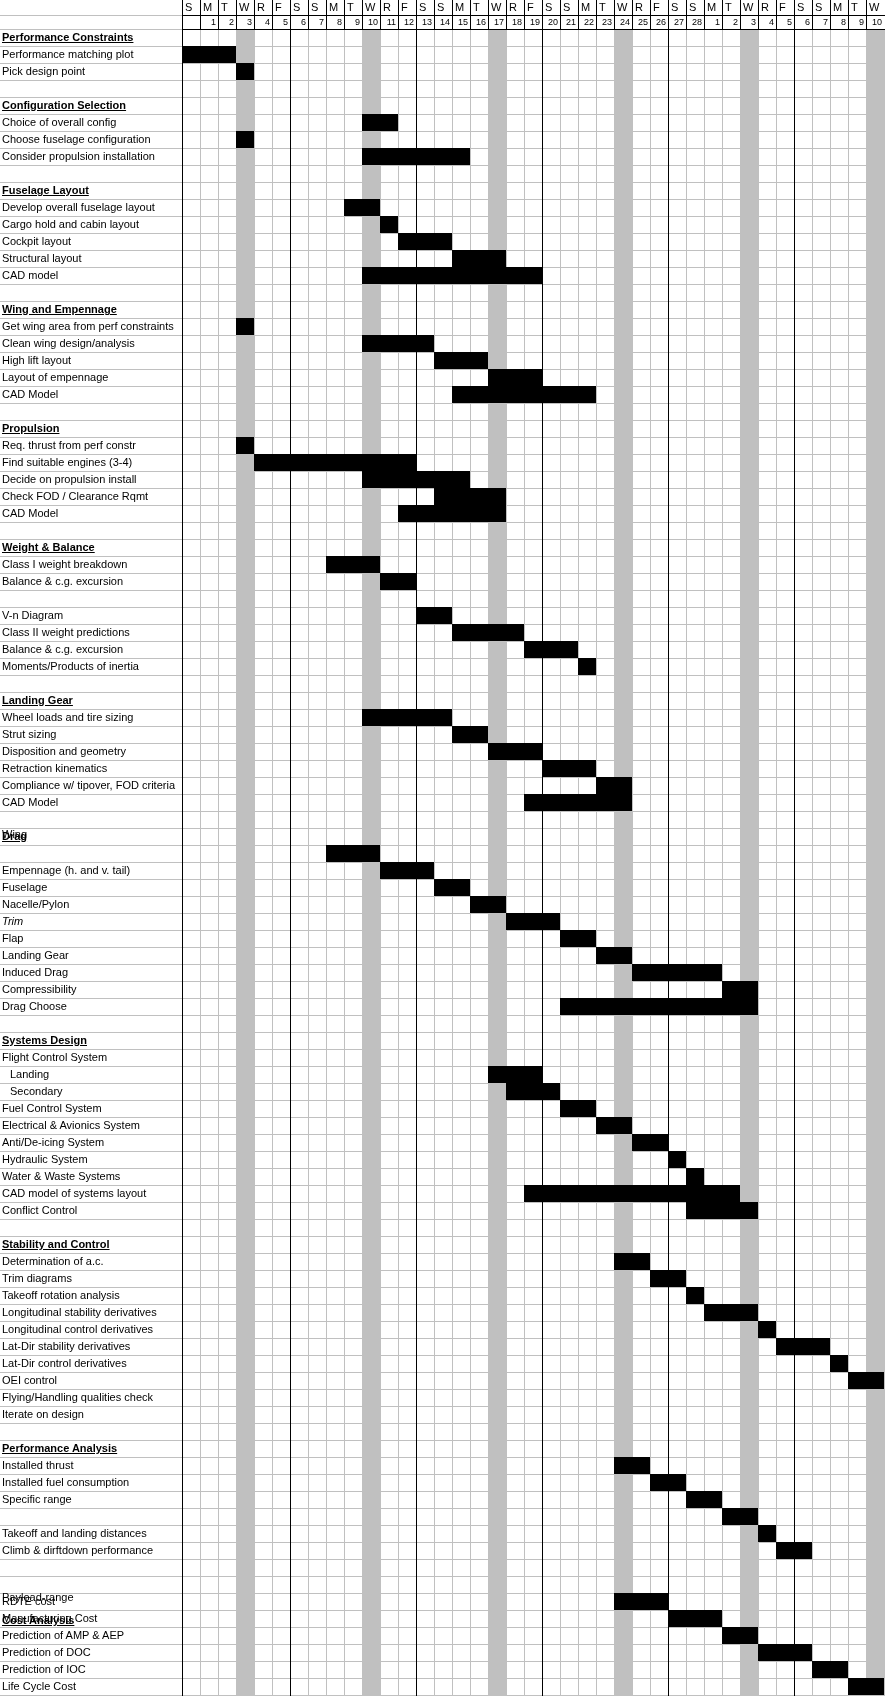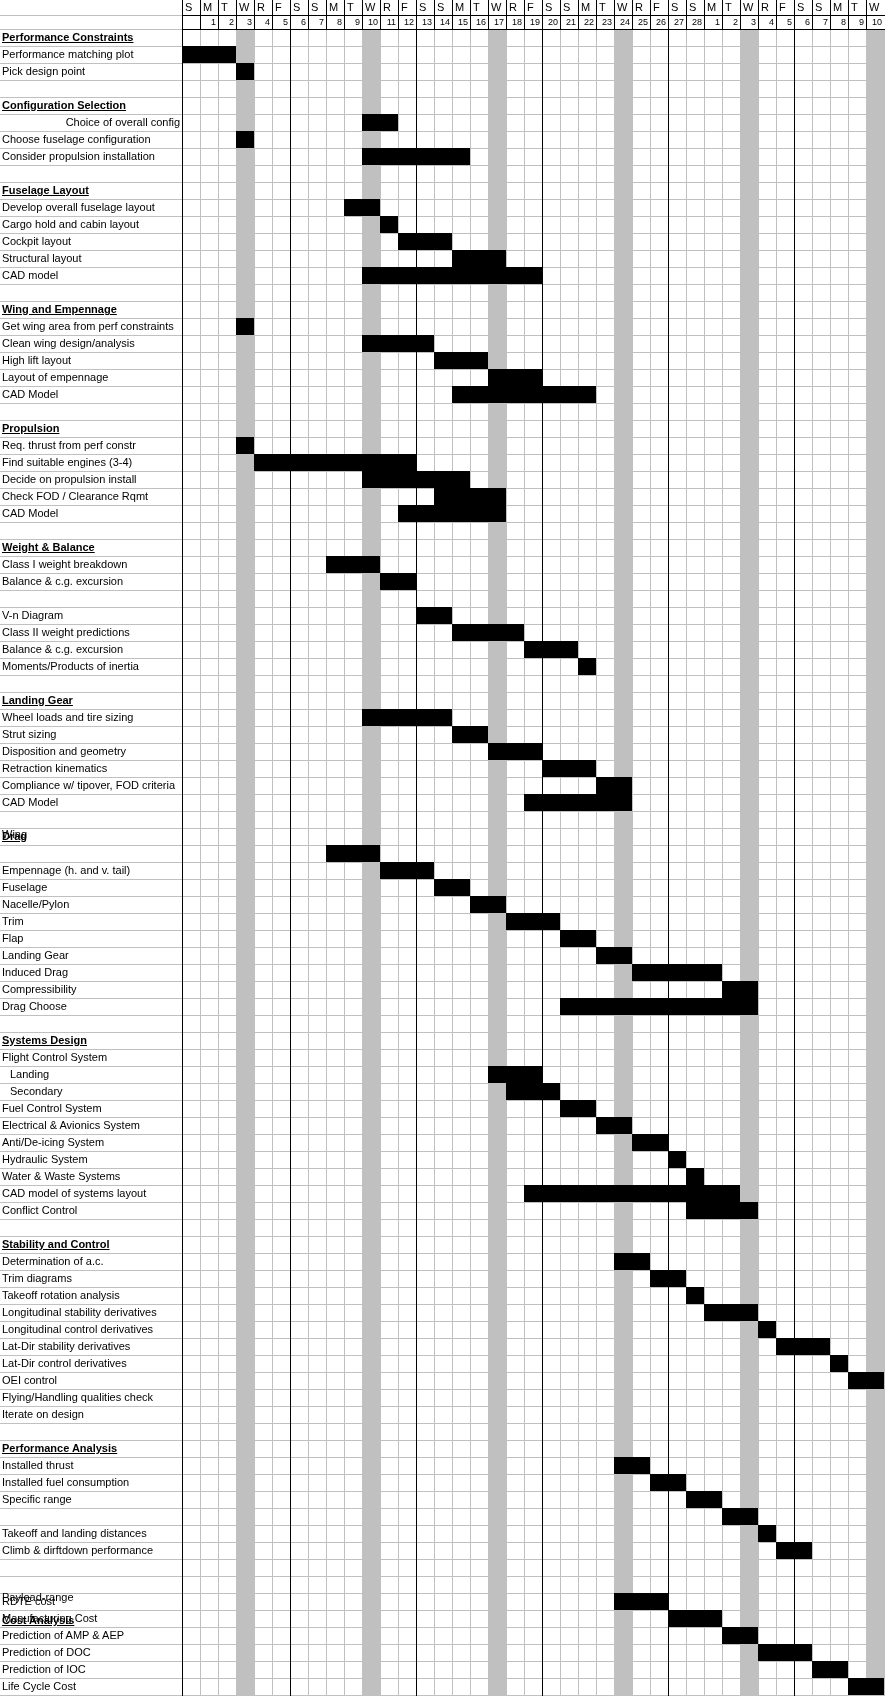--- a/index.html
+++ b/index.html
@@ -420,21 +420,21 @@
     <div class="hdr-day" style="left: 866px; width: 18px;">W</div>
     <div class="hdr-date" style="left: 866px; width: 18px;">10</div>
     <div class="hline" style="top: 15px; width: 703px;"></div>
     <div class="hline" style="top: 29px; width: 703px;"></div>
     <div class="label-line" style="top: 15px;"></div>
     <div class="row-label section" style="top: 29px;">Performance Constraints</div>
     <div class="row-label" style="top: 46px;">Performance matching plot</div>
     <div class="row-label" style="top: 63px;">Pick design point</div>
     <div class="row-label" style="top: 80px;"></div>
     <div class="row-label section" style="top: 97px;">Configuration Selection</div>
-    <div class="row-label" style="top: 114px; text-align: right;">Choice of overall config</div>
+    <div class="row-label" style="top: 114px;">Choice of overall config</div>
     <div class="row-label" style="top: 131px;">Choose fuselage configuration</div>
     <div class="row-label" style="top: 148px;">Consider propulsion installation</div>
     <div class="row-label" style="top: 165px;"></div>
     <div class="row-label section" style="top: 182px;">Fuselage Layout</div>
     <div class="row-label" style="top: 199px;">Develop overall fuselage layout</div>
     <div class="row-label" style="top: 216px;">Cargo hold and cabin layout</div>
     <div class="row-label" style="top: 233px;">Cockpit layout</div>
     <div class="row-label" style="top: 250px;">Structural layout</div>
     <div class="row-label" style="top: 267px;">CAD model</div>
     <div class="row-label" style="top: 284px;"></div>
@@ -467,21 +467,21 @@
     <div class="row-label" style="top: 743px;">Disposition and geometry</div>
     <div class="row-label" style="top: 760px;">Retraction kinematics</div>
     <div class="row-label" style="top: 777px;">Compliance w/ tipover, FOD criteria</div>
     <div class="row-label" style="top: 794px;">CAD Model</div>
     <div class="row-label" style="top: 811px;"></div>
     <div class="row-label section" style="top: 828px;">Drag</div>
     <div class="row-label" style="top: 826px;">Wing</div>
     <div class="row-label" style="top: 862px;">Empennage (h. and v. tail)</div>
     <div class="row-label" style="top: 879px;">Fuselage</div>
     <div class="row-label" style="top: 896px;">Nacelle/Pylon</div>
-    <div class="row-label" style="top: 913px;">Trim</div>
+    <div class="row-label" style="top: 913px; font-style: italic;">Trim</div>
     <div class="row-label" style="top: 930px;">Flap</div>
     <div class="row-label" style="top: 947px;">Landing Gear</div>
     <div class="row-label" style="top: 964px;">Induced Drag</div>
     <div class="row-label" style="top: 981px;">Compressibility</div>
     <div class="row-label" style="top: 998px;">Drag Choose</div>
     <div class="row-label" style="top: 1015px;"></div>
     <div class="row-label section" style="top: 1032px;">Systems Design</div>
     <div class="row-label" style="top: 1049px;">Flight Control System</div>
     <div class="row-label indent" style="top: 1066px;">Landing</div>
     <div class="row-label indent" style="top: 1083px;">Secondary</div>

